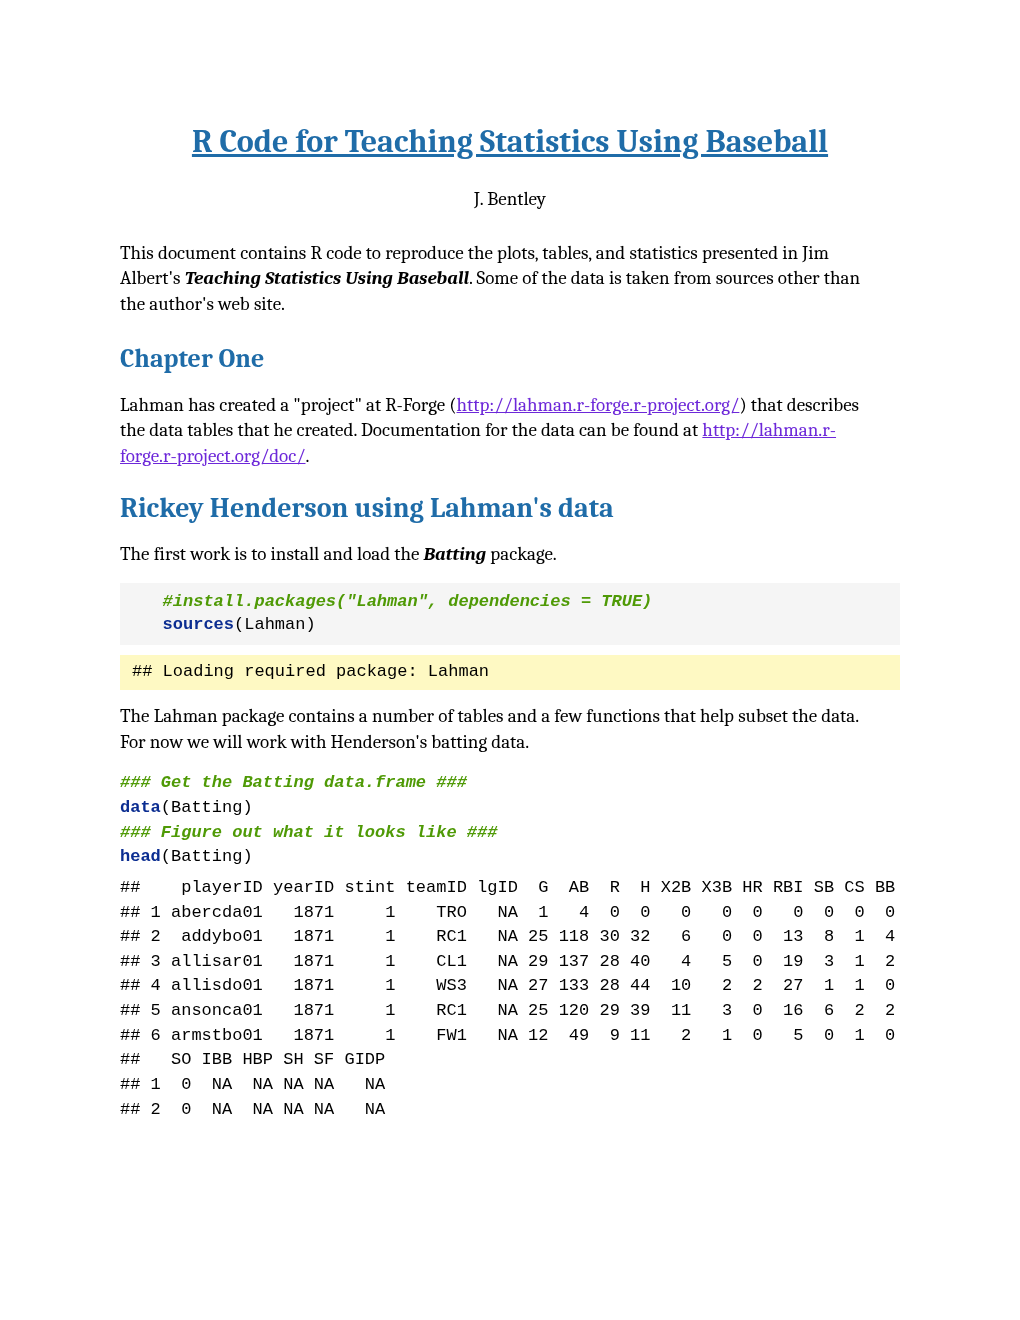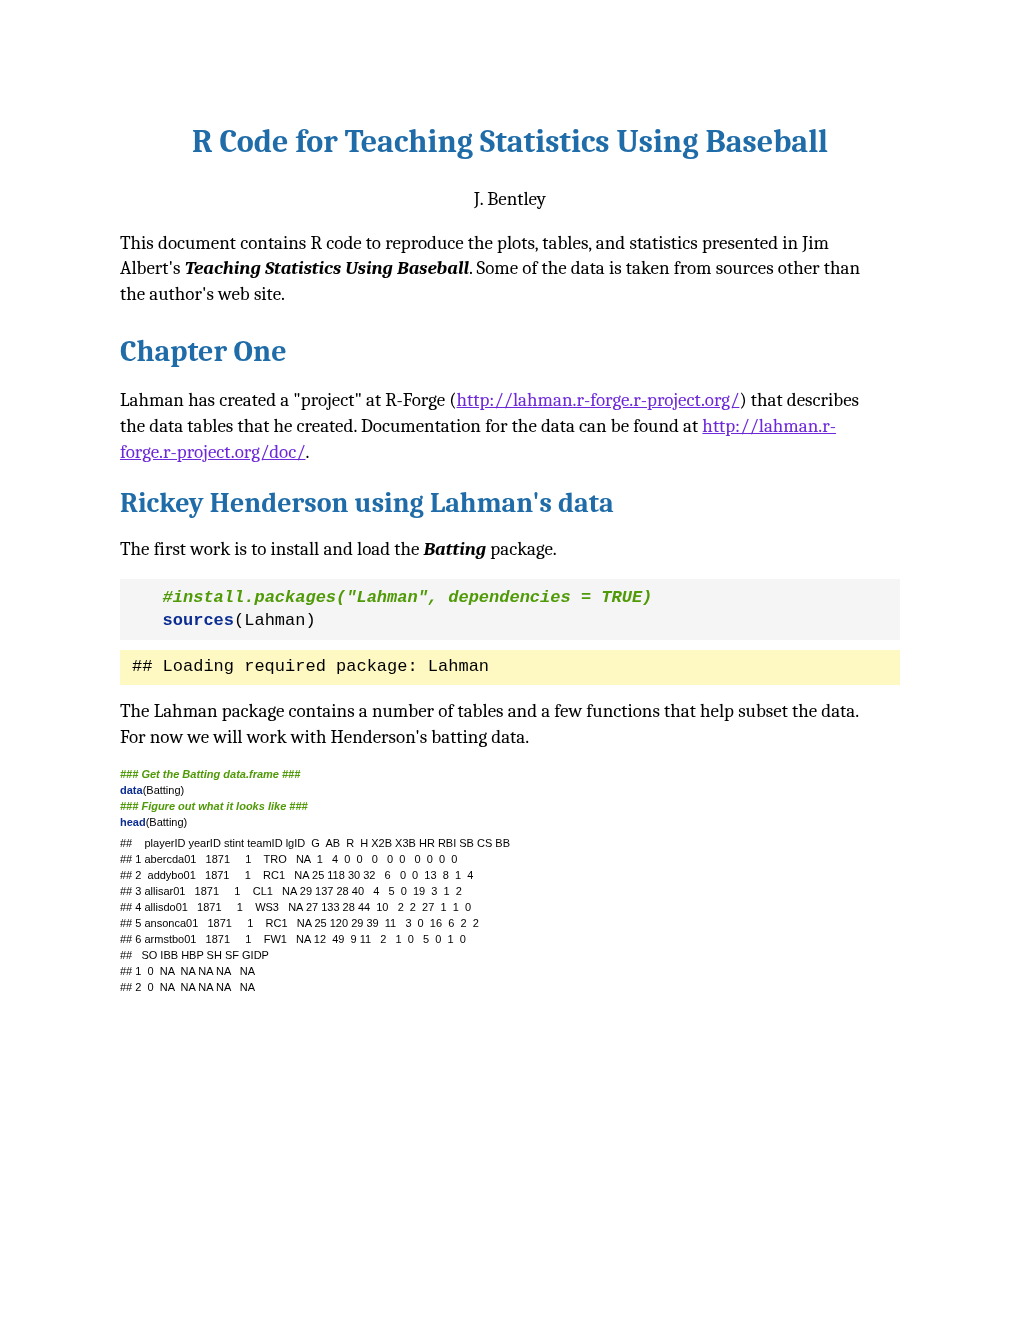--- a/index.html
+++ b/index.html
@@ -10,32 +10,33 @@
       color: #000000;
       font-size: 19px;
       line-height: 1.35;
     }
     .title {
       color: #1F6CA8;
       font-size: 32px;
       font-weight: bold;
       text-align: center;
       margin-bottom: 24px;
+      text-decoration: underline;
     }
     .author {
       text-align: center;
       font-size: 19px;
-      margin-bottom: 18px;
+      margin-bottom: 28px;
     }
     .intro {
       margin-bottom: 24px;
     }
     .chapter {
       color: #1F6CA8;
-      font-size: 30px;
+      font-size: 26px;
       font-weight: bold;
       margin-bottom: 16px;
     }
     .subsection {
       color: #1F6CA8;
       font-size: 28px;
       font-weight: bold;
       margin-top: 20px;
       margin-bottom: 14px;
     }
@@ -60,22 +61,22 @@
     }
     .code-output {
       font-family: Consolas, "Courier New", monospace;
       font-size: 17px;
       white-space: pre;
       background: #fef9c3;
       padding: 6px 12px;
       margin-bottom: 14px;
     }
     .code-plain {
-      font-family: Liberation Sans, sans-serif;
-      font-size: 11px;
+      font-family: Liberation Mono, monospace;
+      font-size: 17px;
       white-space: pre;
       margin-bottom: 6px;
       line-height: 1.45;
     }
     .comment { color: #4F9A06; font-style: italic; font-weight: bold; }
     .keyword { color: #0B2D91; font-weight: bold; }
   </style>
 </head>
 <body>
 

